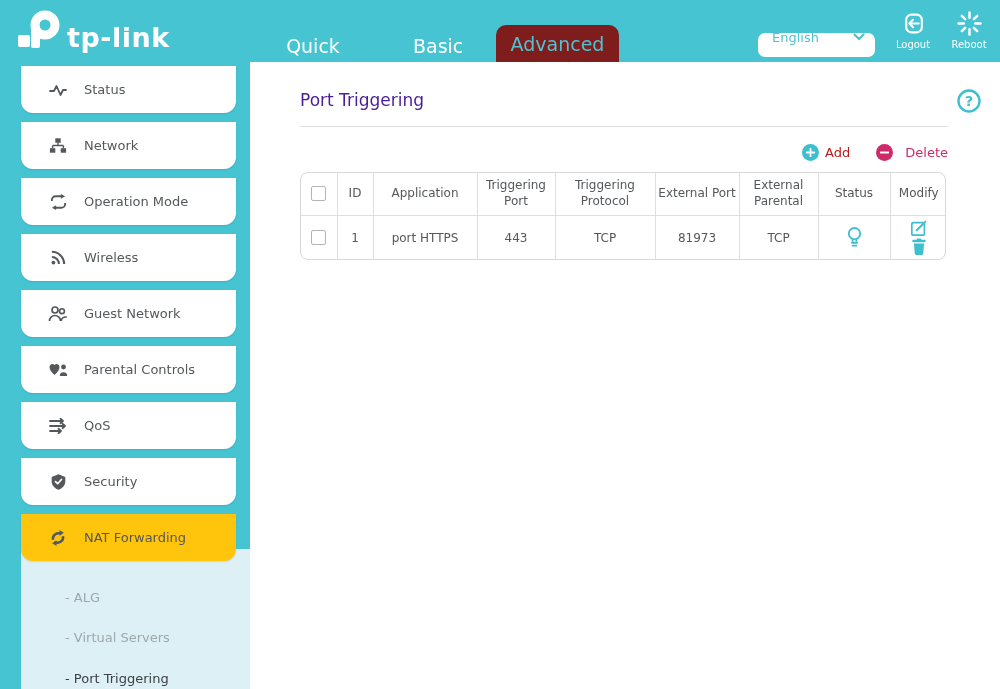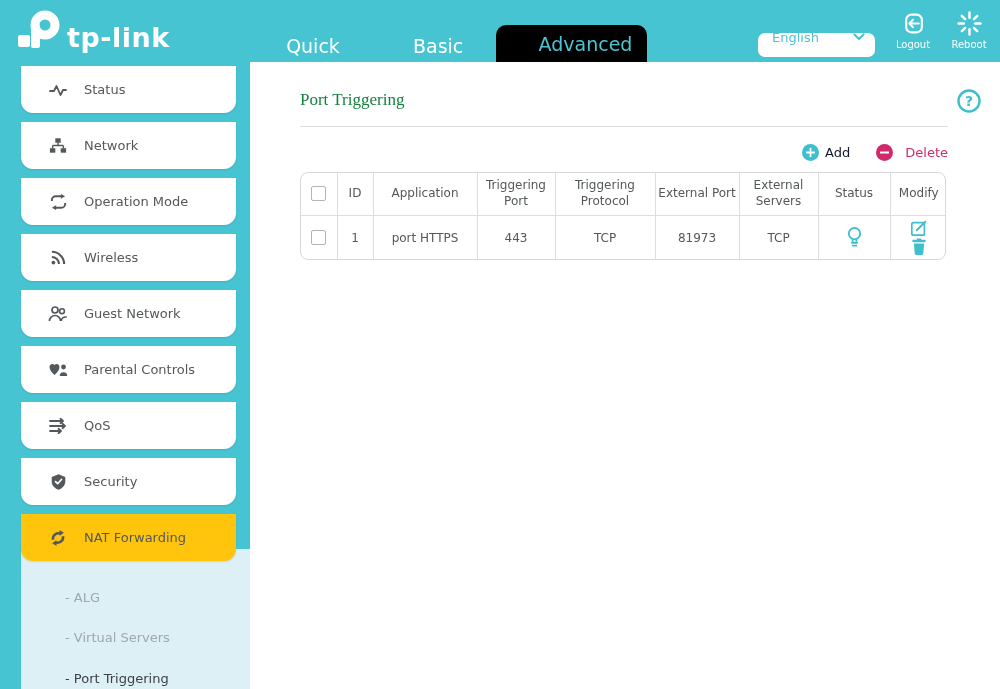--- a/index.html
+++ b/index.html
@@ -13,21 +13,21 @@
   
   .header{position:absolute;left:0;top:0;width:1000px;height:62px;background:#46C4D1;z-index:5;}
   .logo{position:absolute;left:15px;top:8px;display:flex;align-items:center;cursor:pointer;}
   .logo svg{display:block;}
   .logo .brand{color:#fff;font-size:27px;font-weight:bold;letter-spacing:0.5px;margin-top:12px;}
   .tab{position:absolute;top:33px;height:26px;line-height:26px;color:#fff;font-size:19px;cursor:pointer;text-align:center;}
   .tab-quick{left:263px;width:100px;}
   .tab-basic{left:413px;width:46px;}
   .tab-advanced{
     left:496px;top:25px;width:123px;height:37px;line-height:39px;
-    background:#000000;color:#4FC3D1;border-radius:10px 10px 0 0;padding-left:28px;
+    background:#7f1d1d;color:#4FC3D1;border-radius:10px 10px 0 0;
   }
   .lang{
     position:absolute;left:758px;top:33px;width:117px;height:24px;
     background:#fff;border-radius:7px;display:flex;align-items:center;
     justify-content:space-between;padding:0 10px 16px 14px;box-sizing:border-box;
     color:#4FC3D1;font-size:13px;cursor:pointer;
   }
   .hbtn{position:absolute;top:11px;width:56px;text-align:center;color:#fff;cursor:pointer;}
   .hbtn svg{display:block;margin:0 auto;}
   .hbtn .hlabel{font-size:10px;display:block;margin-top:3px;}
@@ -49,25 +49,25 @@
     background:#DCF0F5;z-index:1;
   }
   .sub-item{position:absolute;left:44px;height:20px;line-height:20px;font-size:13px;color:#9FA8AB;cursor:pointer;white-space:nowrap;}
   .sub-item.active{color:#3B4145;}
   .sub-alg{top:39px;}
   .sub-vs{top:79px;}
   .sub-pt{top:120px;}
   
   .main{position:absolute;left:250px;top:62px;width:750px;height:627px;background:#fff;z-index:3;}
   .help{position:absolute;top:26px;right:18px;width:26px;height:26px;cursor:pointer;}
-  .page-title{position:absolute;left:50px;top:28px;font-size:17px;font-weight:normal;color:#15803d;margin:0;font-family:Liberation Serif, serif;}
+  .page-title{position:absolute;left:50px;top:28px;font-size:17px;font-weight:normal;color:#4c1d95;margin:0;}
   .divider{position:absolute;left:50px;right:52px;top:64px;height:1px;background:#DCDCDC;}
   .toolbar{position:absolute;top:82px;right:52px;display:flex;align-items:center;gap:26px;}
   .tool{display:inline-flex;align-items:center;gap:6px;font-size:13px;cursor:pointer;}
-  .tool-add{color:#0f172a;}
+  .tool-add{color:#b91c1c;}
   .tool-del{color:#D02A6B;gap:12px;}
   .circ{width:17px;height:17px;border-radius:50%;display:inline-flex;align-items:center;justify-content:center;}
   .circ-add{background:#3EBFCD;}
   .circ-del{background:#D02A6B;}
   
   .tablewrap{
     position:absolute;left:50px;top:110px;width:646px;
     border:1px solid #D8D8D8;border-radius:8px;overflow:hidden;background:#fff;
     box-sizing:border-box;
   }
@@ -296,21 +296,21 @@
           <col style="width:57px">
       </colgroup>
       <thead>
         <tr>
           <th><span class="checkbox"></span></th>
           <th>ID</th>
           <th>Application</th>
           <th>Triggering Port</th>
           <th>Triggering Protocol</th>
           <th>External Port</th>
-          <th>External Servers</th>
+          <th>External Parental</th>
           <th>Status</th>
           <th>Modify</th>
         </tr>
       </thead>
       <tbody>
         <tr>
           <td><span class="checkbox"></span></td>
           <td>1</td>
           <td>port HTTPS</td>
           <td>443</td>

